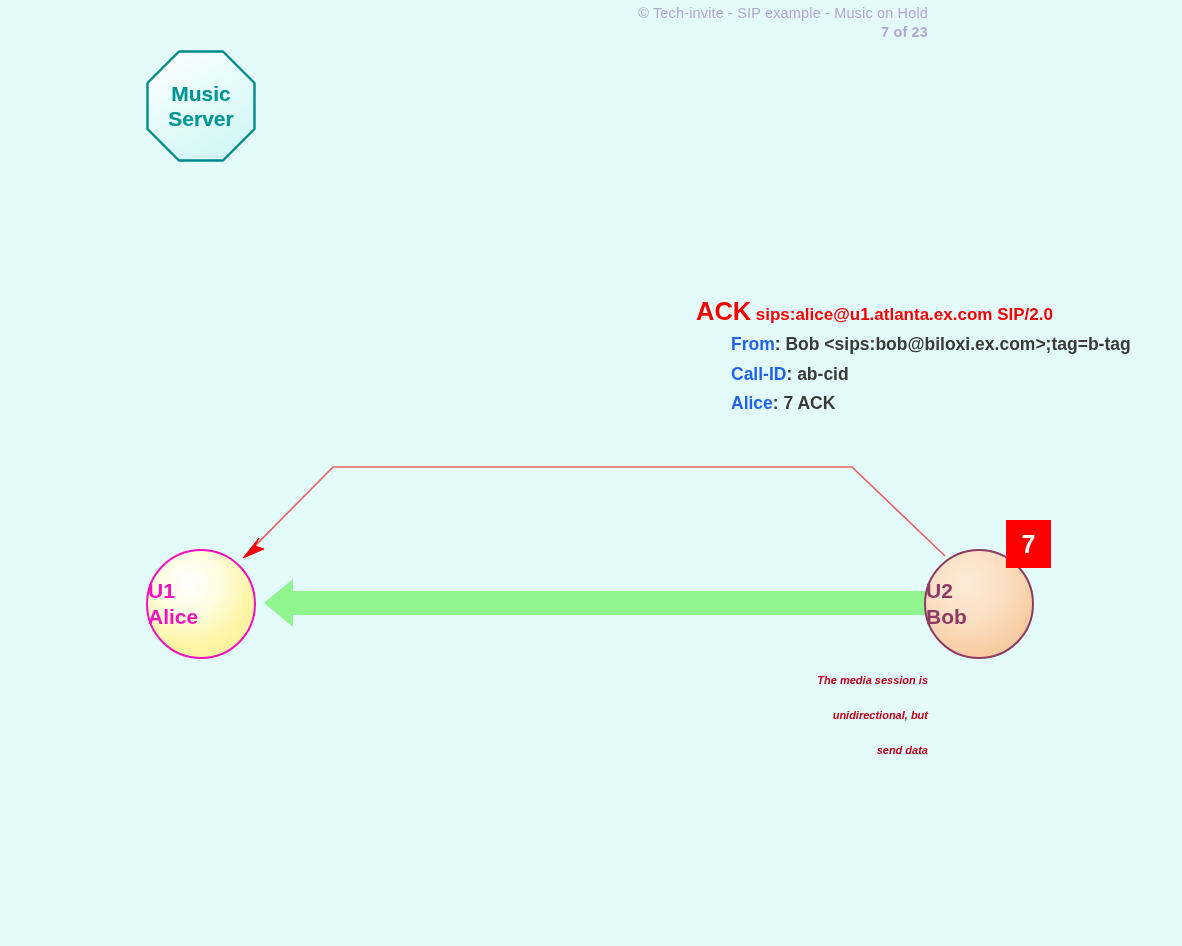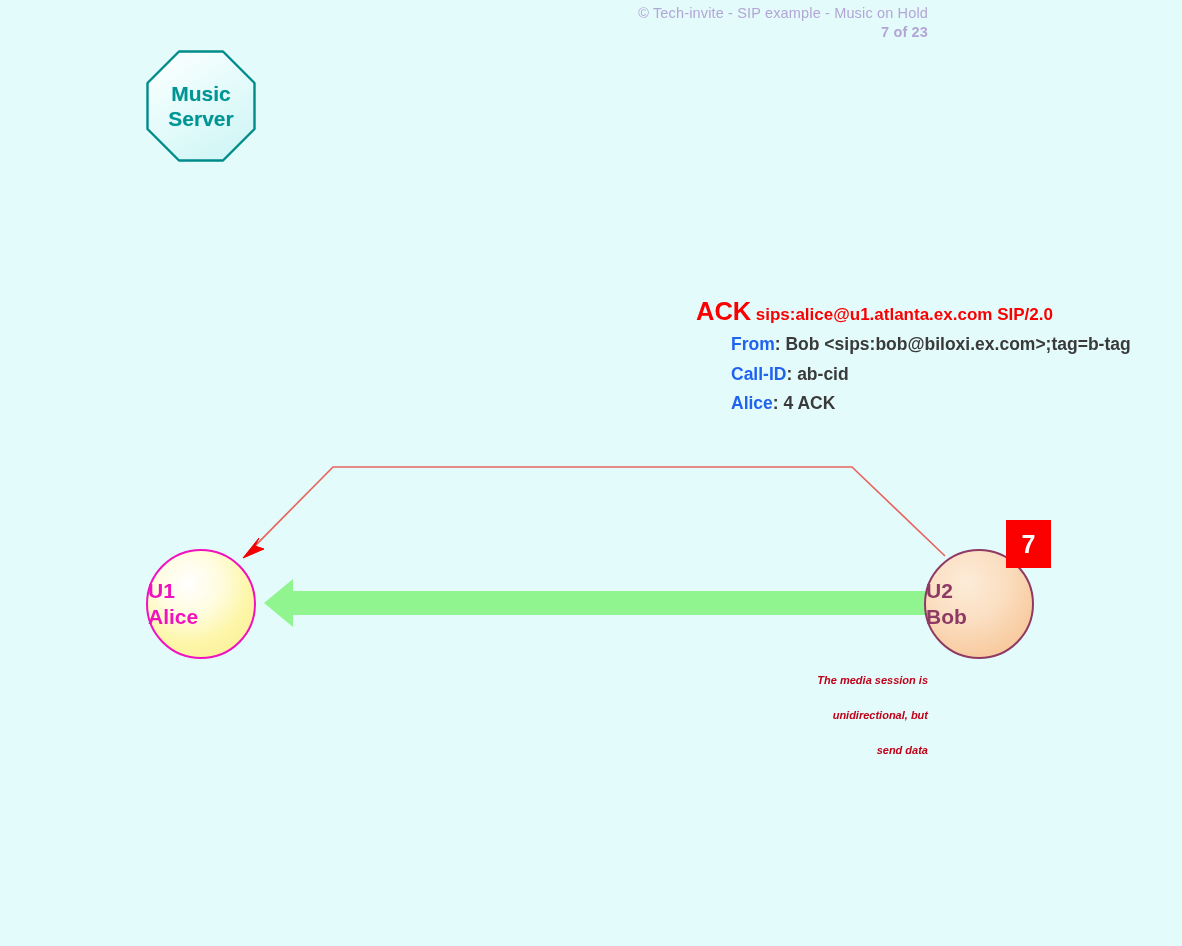--- a/index.html
+++ b/index.html
@@ -198,21 +198,21 @@
       <span class="sip-method">ACK</span>
       <span class="sip-uri">sips:alice@u1.atlanta.ex.com SIP/2.0</span>
     </div>
     <div class="sip-header">
       <span class="sip-name">From</span><span>:</span><span> Bob &lt;sips:bob@biloxi.ex.com&gt;;tag=b-tag</span>
     </div>
     <div class="sip-header">
       <span class="sip-name">Call-ID</span><span>:</span><span> ab-cid</span>
     </div>
     <div class="sip-header">
-      <span class="sip-name">Alice</span><span>:</span><span> 4 ACK</span>
+      <span class="sip-name">Alice</span><span>:</span><span> 7 ACK</span>
     </div>
   </div>
 
   <svg class="signal-layer" viewBox="0 0 1182 946">
     <polyline points="945,556 852,467 333,467 248,553" fill="none" stroke="#e8665f" stroke-width="1.7"></polyline>
     <polygon points="243,558 264,549 255,546 259,538" fill="#f40000" stroke="#f40000" stroke-width="1"></polygon>
   </svg>
 
   <svg class="media-layer" viewBox="0 0 1182 946">
     <polygon points="925,591 925,615 293,615 293,627 264,603 293,579 293,591" fill="#90f58f"></polygon>

